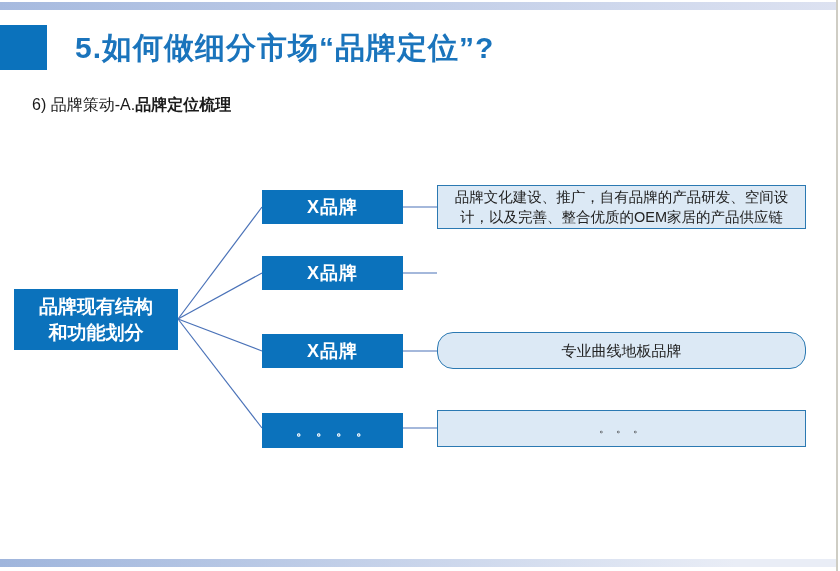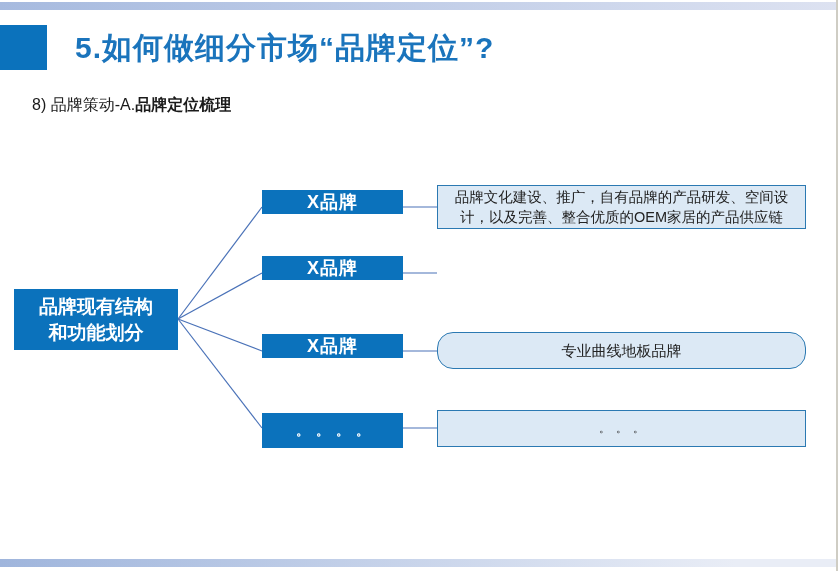--- a/index.html
+++ b/index.html
@@ -28,21 +28,21 @@
   .title-square{position:absolute;left:0;top:25px;width:47px;height:45px;background:var(--accent-blue);}
   .page-title{position:absolute;left:75px;top:25px;height:46px;display:flex;align-items:center;
     font-size:30px;font-weight:bold;color:var(--title-blue);letter-spacing:1px;white-space:nowrap;}
   .subtitle{position:absolute;left:32px;top:95px;font-size:16px;color:#1a1a1a;white-space:nowrap;}
   .subtitle .bold{font-weight:bold;}
 
   .root-box{position:absolute;left:14px;top:289px;width:164px;height:61px;background:var(--accent-blue);
     color:#ffffff;font-weight:bold;font-size:19px;line-height:1.35;display:flex;align-items:center;
     justify-content:center;text-align:center;padding:2px 20px;}
 
-  .brand-box{position:absolute;left:262px;width:141px;height:24px;background:var(--accent-blue);
+  .brand-box{position:absolute;left:262px;width:141px;height:34px;background:var(--accent-blue);
     color:#ffffff;font-weight:bold;font-size:18px;display:flex;align-items:center;justify-content:center;
     letter-spacing:1px;}
   .brand-box.dots{font-size:13px;letter-spacing:7px;padding-left:7px;}
   .desc-box{position:absolute;left:437px;width:369px;background:var(--light-box-fill);
     border:1.5px solid var(--light-box-border);color:#222222;font-size:15px;display:flex;
     align-items:center;justify-content:center;text-align:center;line-height:1.4;padding:1px 10px;}
   .desc-box.small{font-size:14.5px;}
   .desc-box.dots{font-size:11px;letter-spacing:6px;padding-left:16px;color:#333;}
 
   #b1{top:190px;} #b2{top:256px;} #b3{top:334px;} #b4{top:413px;height:35px;}
@@ -54,21 +54,21 @@
 </head>
 <body>
 
 <div class="slide">
 
   <div class="top-bar"></div>
 
   <div class="title-square"></div>
   <div class="page-title">5.如何做细分市场“品牌定位”?</div>
 
-  <div class="subtitle"><span>8)  品牌策动-A.</span><span class="bold">品牌定位梳理</span></div>
+  <div class="subtitle"><span>6)  品牌策动-A.</span><span class="bold">品牌定位梳理</span></div>
 
   <svg class="connectors" viewBox="0 0 840 571">
     <line x1="178" y1="319" x2="262" y2="207"></line>
     <line x1="178" y1="319" x2="262" y2="273"></line>
     <line x1="178" y1="319" x2="262" y2="351"></line>
     <line x1="178" y1="319" x2="262" y2="428"></line>
     <line x1="403" y1="207" x2="437" y2="207"></line>
     <line x1="403" y1="273" x2="437" y2="273"></line>
     <line x1="403" y1="351" x2="437" y2="351"></line>
     <line x1="403" y1="428" x2="437" y2="428"></line>

